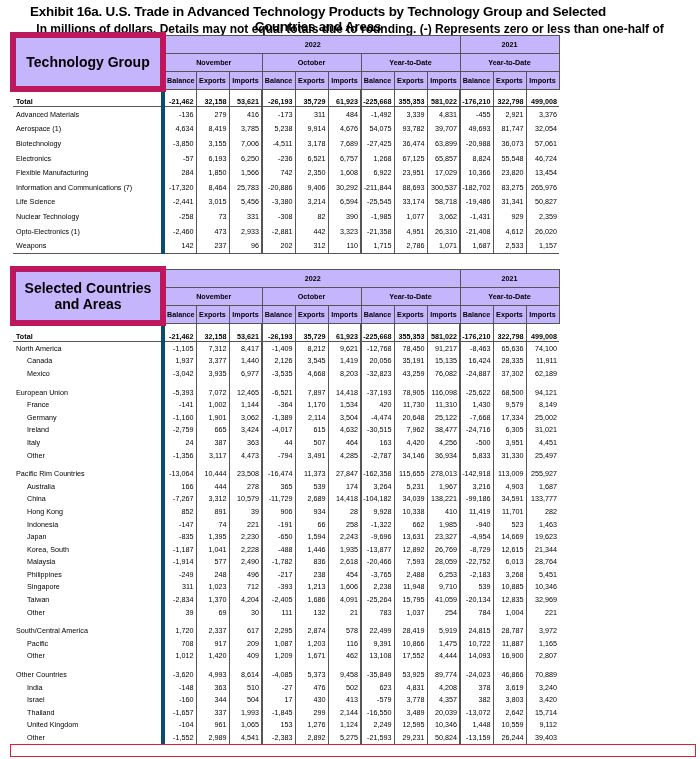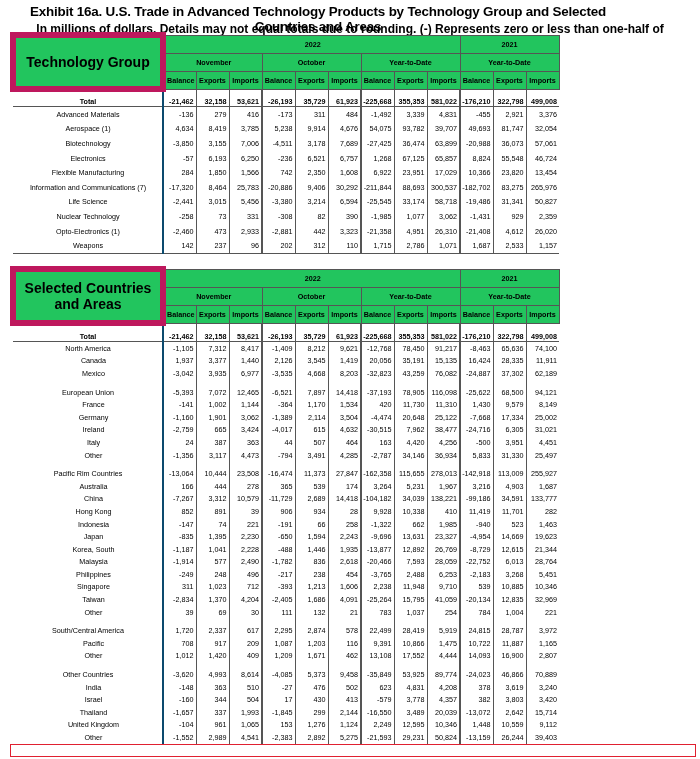--- a/index.html
+++ b/index.html
@@ -2,24 +2,24 @@
 <html><head>
 <meta charset="utf-8">
 <style>
   html, body { margin: 0; padding: 0; background: #ffffff; }
   body { width: 700px; height: 759px; position: relative; font-family: "Liberation Sans", sans-serif; color: #000; overflow: hidden; }
   .title { position: absolute; left: 0; top: 4px; width: 636px; text-align: center; font-weight: bold; font-size: 13.4px; letter-spacing: -0.2px; }
   .subtitle { position: absolute; left: 0; top: 22px; width: 700px; text-align: center; font-size: 12px; font-weight: bold; }
   table.tbl { position: absolute; left: 10px; border-collapse: collapse; table-layout: fixed; font-size: 7.2px; }
   table.tbl col.c-label { width: 150px; }
   table.tbl col.c-num { width: 33px; }
-  table.tbl th { background: #22c55e; border: 1px solid #555; font-weight: bold; text-align: center; padding: 0; font-size: 7.2px; }
+  table.tbl th { background: #c4b5fd; border: 1px solid #555; font-weight: bold; text-align: center; padding: 0; font-size: 7.2px; }
   table.tbl th.label-head { font-size: 14px; border: 6px solid #be185d; }
   table.tbl td { padding: 0 2px 0 0; text-align: right; border-left: 1px solid #555; border-right: 1px solid #555; white-space: nowrap; }
-  table.tbl td.lbl { text-align: center; padding-left: 3px; border-left: none; border-right: 2px solid #0c4a6e; }
+  table.tbl td.lbl { text-align: left; padding-left: 3px; border-left: none; border-right: 4px solid #0c4a6e; }
   table.tbl td.gsep { border-right: 2px solid #555; }
   table.tbl td.last { border-right: none; }
   table.tbl tr.spacer td { height: 6px; }
   table.tbl tr.total td { font-weight: bold; border-bottom: 1px solid #555; }
   table.tbl tr.sub td.lbl { padding-left: 14px; }
   table.tbl tr.endrow td { border-bottom: 1.5px solid #555; }
   #tech-table { top: 32px; }
   #tech-table th { height: 17px; }
   #tech-table tr.data td { height: 14.6px; }
   #tech-table tr.total td { height: 14px; vertical-align: bottom; }

